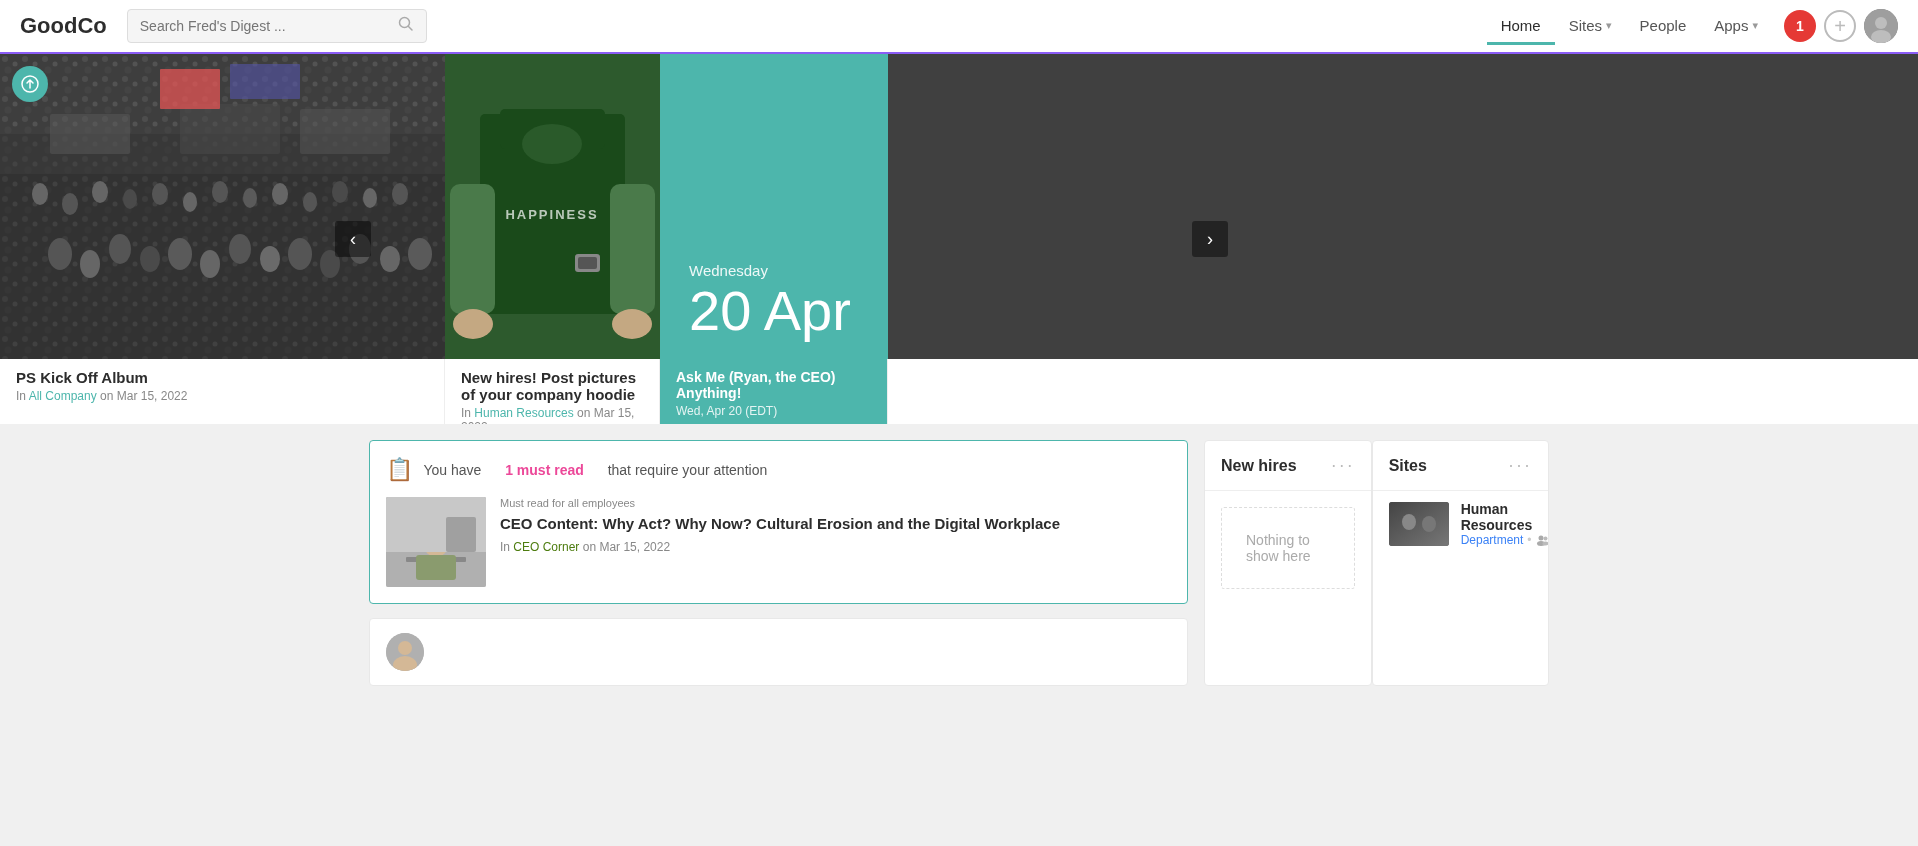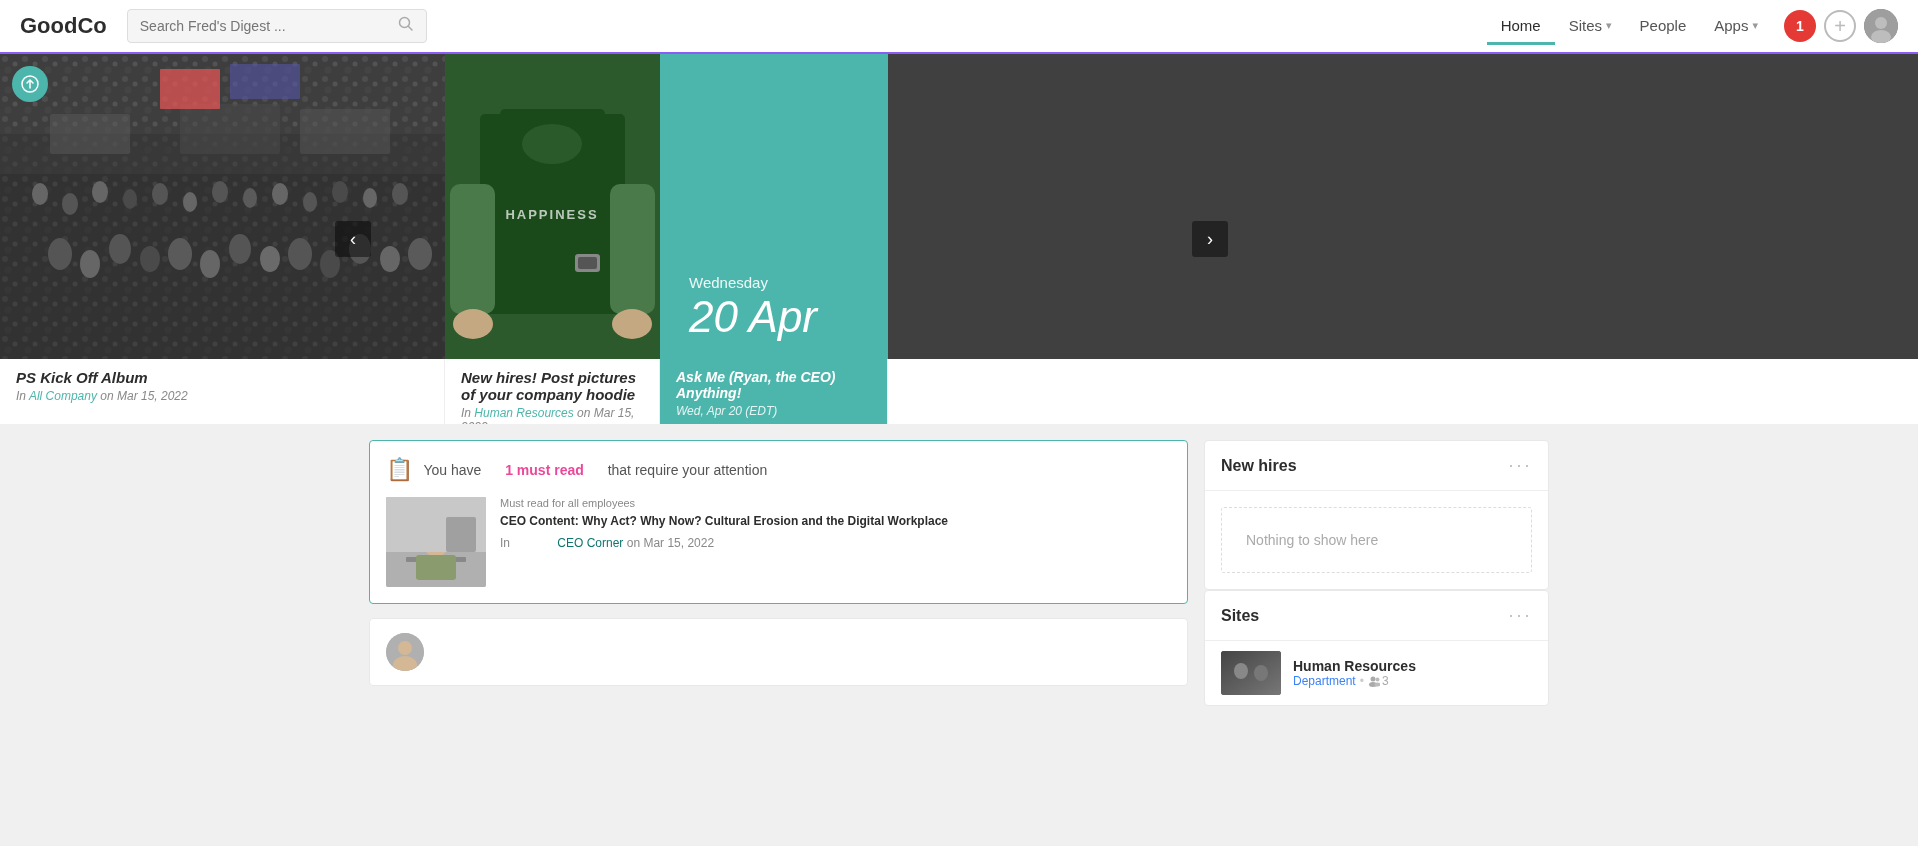--- a/index.html
+++ b/index.html
@@ -159,21 +159,21 @@
       letter-spacing: 2px;
     }
     .carousel-img-3 {
       flex: 0 0 228px;
       background: #4db6ac;
       position: relative;
       display: flex; flex-direction: column; justify-content: flex-end; padding: 20px;
       overflow: hidden;
     }
     .carousel-date-day { font-size: 15px; color: rgba(255,255,255,0.9); margin-bottom: 4px; }
-    .carousel-date-big { font-size: 44px; font-weight: 300; color: #fff; line-height: 1; font-style: italic; }
+    .carousel-date-big { font-size: 56px; font-weight: 300; color: #fff; line-height: 1; }
 
     
     .share-badge {
       position: absolute;
       top: 12px; left: 12px;
       width: 36px; height: 36px;
       background: #4db6ac;
       border-radius: 50%;
       display: flex; align-items: center; justify-content: center;
       color: #fff; font-size: 16px;
@@ -182,41 +182,40 @@
     
     .carousel-captions {
       display: flex;
       height: 65px;
       background: #fff;
       padding: 0;
     }
     .caption-item {
       padding: 10px 16px;
       border-right: 1px solid #eee;
-      font-style: italic;
     }
     .caption-item-1 { flex: 0 0 445px; }
     .caption-item-2 { flex: 0 0 215px; }
     .caption-item-3 { flex: 0 0 228px; background: #4db6ac; }
     .caption-title { font-size: 15px; font-weight: 600; color: #2d2d2d; margin-bottom: 3px; }
     .caption-sub { font-size: 12px; color: #888; }
     .caption-sub a { color: #4db6ac; text-decoration: none; }
     .caption-item-3 .caption-title { color: #fff; font-size: 14px; }
     .caption-item-3 .caption-sub { color: rgba(255,255,255,0.85); font-size: 12px; }
 
     
     .content-area {
       display: flex;
       gap: 16px;
       padding: 16px 20px;
       max-width: 1220px;
       margin: 0 auto;
     }
     .left-col { flex: 1; display: flex; flex-direction: column; gap: 14px; }
-    .right-col { width: 345px; display: flex; flex-direction: column; gap: 0; }
+    .right-col { width: 345px; display: flex; flex-direction: row; gap: 0; }
 
     
     .must-read-card {
       background: #fff;
       border: 1.5px solid #4db6ac;
       border-radius: 4px;
       padding: 16px;
     }
     .must-read-header {
       display: flex;
@@ -235,21 +234,21 @@
     .article-thumb {
       width: 100px; height: 90px;
       background: #c8c8c8;
       flex-shrink: 0;
       border-radius: 2px;
       overflow: hidden;
       position: relative;
     }
     .article-info { flex: 1; }
     .article-label { font-size: 11px; color: #888; margin-bottom: 4px; }
-    .article-title { font-size: 12px; font-weight: 600; color: #2d2d2d; margin-bottom: 6px; line-height: 1.4; }
+    .article-title { font-size: 15px; font-weight: 600; color: #2d2d2d; margin-bottom: 6px; line-height: 1.4; }
     .article-meta { font-size: 12px; color: #888; }
     .article-meta a { color: #4db6ac; text-decoration: none; }
 
     
     .post-card {
       background: #fff;
       border-radius: 4px;
       padding: 14px 16px;
       display: flex;
       align-items: center;
@@ -509,21 +508,21 @@
 
               <rect x="0" y="0" width="100" height="55" fill="#c8c8c8"></rect>
               <rect x="60" y="20" width="30" height="35" fill="#a0a0a0" rx="2"></rect>
               <circle cx="75" cy="35" rx="12" fill="#6aaa6a" opacity="0.7"></circle>
             </svg>
           </div>
           <div class="article-info">
             <div class="article-label">Must read for all employees</div>
             <div class="article-title">CEO Content: Why Act? Why Now? Cultural Erosion and the Digital Workplace</div>
             <div class="article-meta">
-              In <a style="color:#0f766e;margin-left:44px;">CEO Corner</a>
+              In <a style="color:#4d7c0f;">CEO Corner</a>
               <span>on Mar 15, 2022</span>
             </div>
           </div>
         </div>
       </div>
 
       <div class="post-card">
         <div class="user-avatar-sm">
           <svg viewBox="0 0 38 38" width="38" height="38">
             <circle cx="19" cy="19" r="19" fill="#b0b0b0"></circle>

